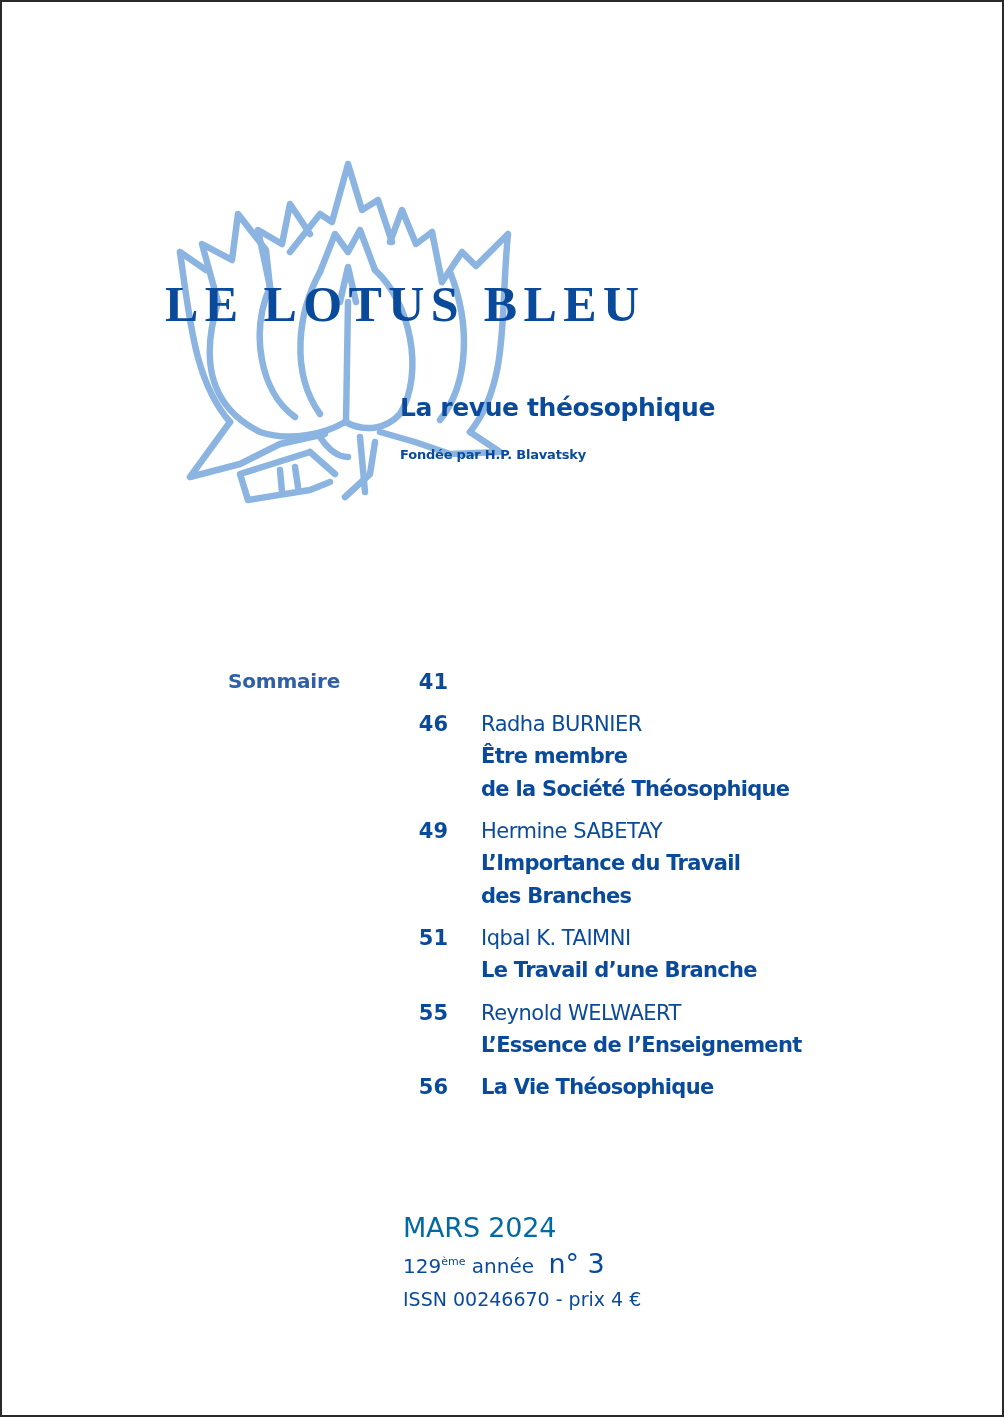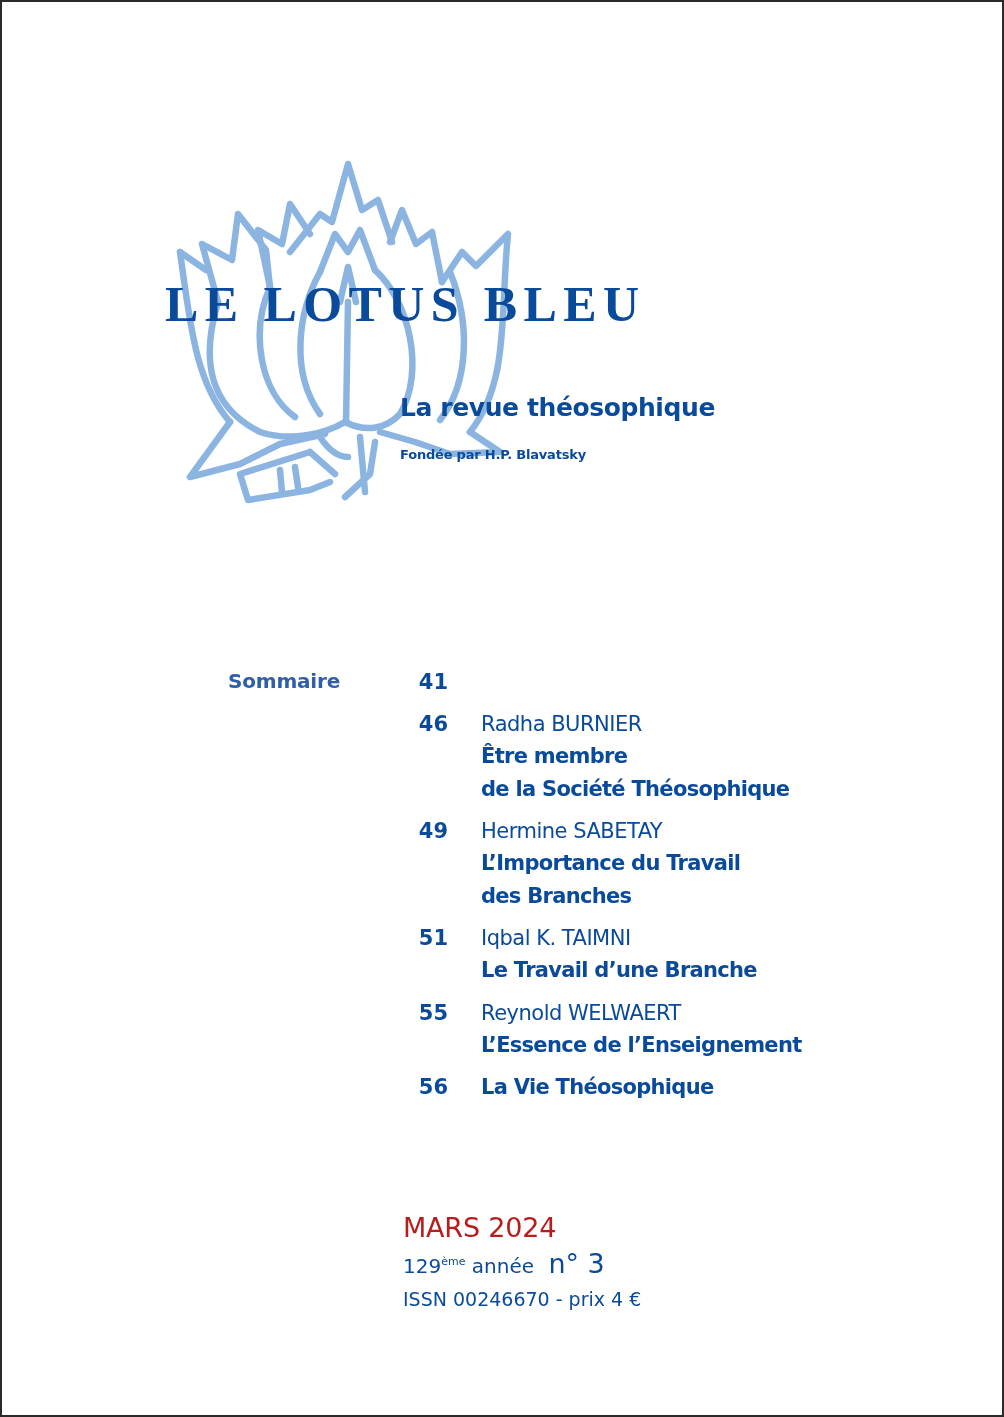--- a/index.html
+++ b/index.html
@@ -42,21 +42,21 @@
     .toc-author {
       font-size: 21px; line-height: 32px; color: #0a4a9b; font-weight: normal;
       letter-spacing: -0.5px; white-space: nowrap;
     }
     .toc-title {
       font-size: 21px; line-height: 32.5px; color: #0a4a9b; font-weight: bold;
       letter-spacing: -0.7px; white-space: nowrap;
     }
     .footer { position: absolute; left: 401px; top: 1208px; }
     .footer-date {
-      font-size: 27px; line-height: 36px; color: #b91c1c; letter-spacing: -0.2px; white-space: nowrap;
+      font-size: 27px; line-height: 36px; color: #0369a1; letter-spacing: -0.2px; white-space: nowrap;
     }
     .footer-year {
       margin-top: 3px; font-size: 20px; line-height: 30px; color: #0a4a9b; white-space: nowrap;
     }
     .footer-year sup { font-size: 11px; vertical-align: 8px; line-height: 0; }
     .footer-issue { font-size: 27px; margin-left: 8px; }
     .footer-issn {
       margin-top: 4px; font-size: 19px; line-height: 28px; color: #0a4a9b; white-space: nowrap; text-align: center;
     }
   </style>

